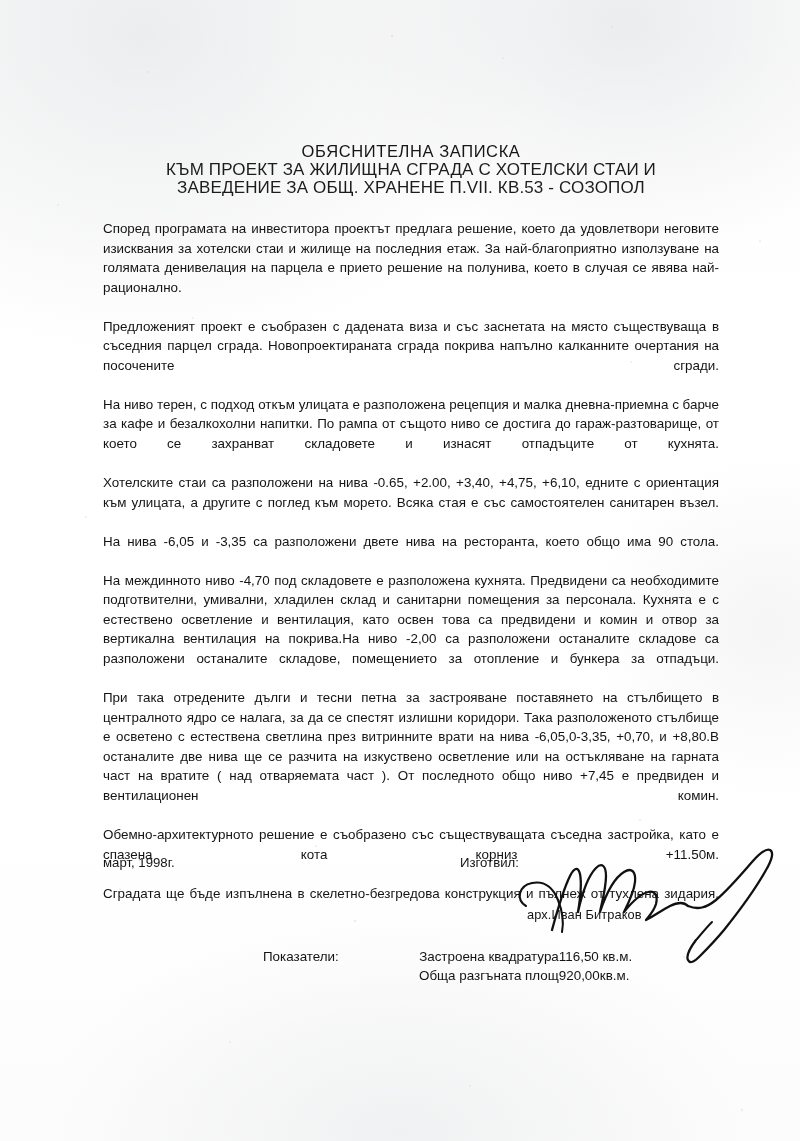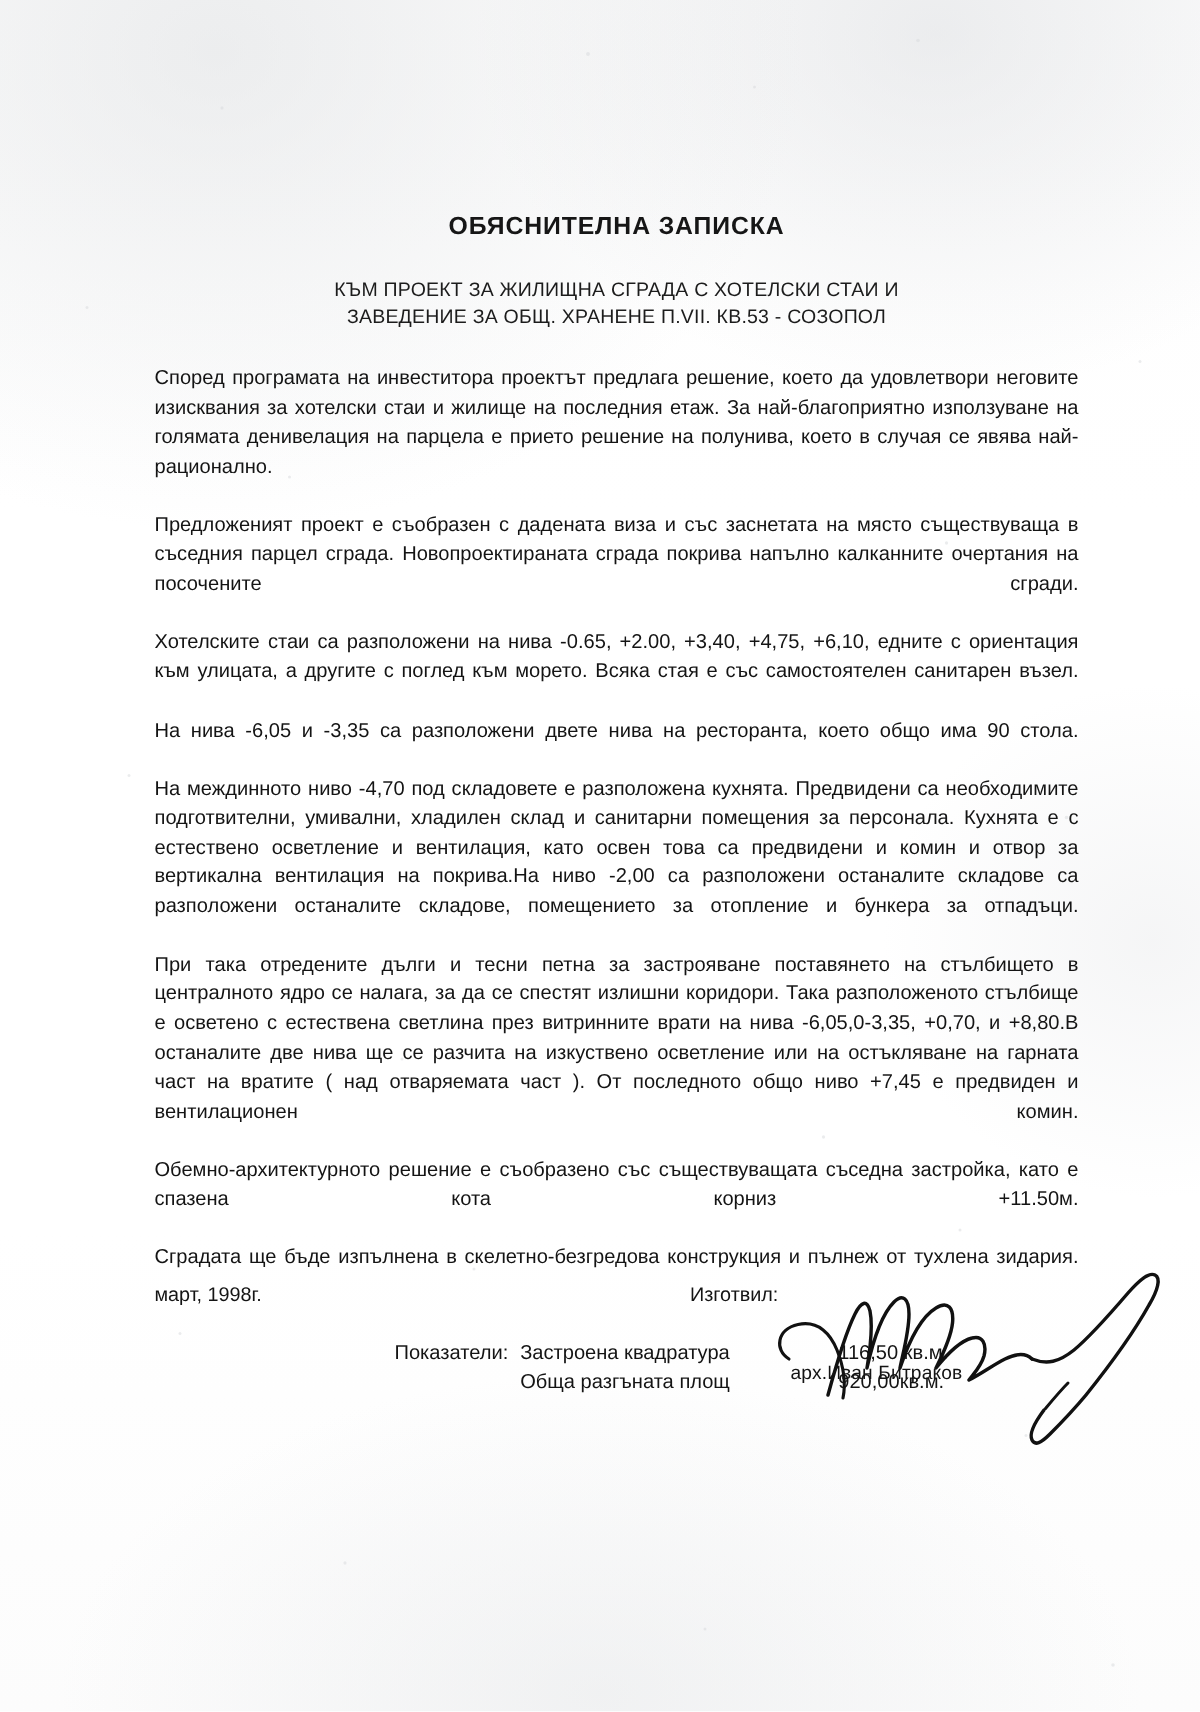--- a/index.html
+++ b/index.html
@@ -38,31 +38,30 @@
   .content {
     position: absolute;
     left: 103px;
     top: 0;
     width: 616px;
   }
 
   
   .doc-title {
     text-align: center;
-    font-weight: bold;
+    font-weight: normal;
     font-size: 16.5px;
     letter-spacing: .6px;
     margin-top: 142px;
     color: #161616;
   }
   .doc-subtitle {
     text-align: center;
-    font-size: 13px;
+    font-size: 17px;
     line-height: 18px;
-    margin-top: 23px;
     letter-spacing: .15px;
     color: #1c1c1c;
     white-space: pre-line;
   }
 
   
   .body-block {
     margin-top: 22px;
     font-size: 13.4px;
     line-height: 19.55px;
@@ -93,20 +92,21 @@
   }
   .ind-label {
     white-space: nowrap;
     padding-right: 8px;
   }
   .ind-rows {
     display: block;
   }
   .ind-row {
     display: flex;
+    text-align: right;
   }
   .ind-name {
     width: 212px;
     white-space: nowrap;
   }
   .ind-value {
     white-space: nowrap;
   }
 
   
@@ -181,20 +181,21 @@
   <div class="content">
 
     <div class="doc-title">ОБЯСНИТЕЛНА ЗАПИСКА</div>
 
     <div class="doc-subtitle">КЪМ ПРОЕКТ ЗА ЖИЛИЩНА СГРАДА С ХОТЕЛСКИ СТАИ И
 ЗАВЕДЕНИЕ ЗА ОБЩ. ХРАНЕНЕ П.VII. КВ.53 - СОЗОПОЛ</div>
 
     <div class="body-block">
       <p class="para">Според програмата на инвеститора проектът предлага решение, което да удовлетвори неговите изисквания за хотелски стаи и жилище на последния етаж. За най-благоприятно използуване на голямата денивелация на парцела е прието решение на полунива, което в случая се явява най-рационално.</p>
       <p class="para">Предложеният проект е съобразен с дадената виза и със заснетата на място съществуваща в съседния парцел сграда. Новопроектираната сграда покрива напълно калканните очертания на посочените сгради.</p>
+      <p class="para">На ниво терен, с подход откъм улицата е разположена рецепция и малка дневна-приемна с барче за кафе и безалкохолни напитки. По рампа от същото ниво се достига до гараж-разтоварище, от което се захранват складовете и изнасят отпадъците от кухнята.</p>
       <p class="para">Хотелските стаи са разположени на нива -0.65, +2.00, +3,40, +4,75, +6,10, едните с ориентация към улицата, а другите с поглед към морето. Всяка стая е със самостоятелен санитарен възел.</p>
       <p class="para">На нива -6,05 и -3,35 са разположени двете нива на ресторанта, което общо има 90 стола.</p>
       <p class="para">На междинното ниво -4,70 под складовете е разположена кухнята. Предвидени са необходимите подготвителни, умивални, хладилен склад и санитарни помещения за персонала. Кухнята е с естествено осветление и вентилация, като освен това са предвидени и комин и отвор за вертикална вентилация на покрива.На ниво -2,00 са разположени останалите складове са разположени останалите складове, помещението за отопление и бункера за отпадъци.</p>
       <p class="para">При така отредените дълги и тесни петна за застрояване поставянето на стълбището в централното ядро се налага, за да се спестят излишни коридори. Така разположеното стълбище е осветено с естествена светлина през витринните врати на нива -6,05,0-3,35, +0,70, и +8,80.В останалите две нива ще се разчита на изкуствено осветление или на остъкляване на гарната част на вратите ( над отваряемата част ). От последното общо ниво +7,45 е предвиден и вентилационен комин.</p>
       <p class="para">Обемно-архитектурното решение е съобразено със съществуващата съседна застройка, като е спазена кота корниз +11.50м.</p>
       <p class="para">Сградата ще бъде изпълнена в скелетно-безгредова конструкция и пълнеж от тухлена зидария.</p>
     </div>
 
     <div class="indicators">
       <div class="ind-label">Показатели:</div>

